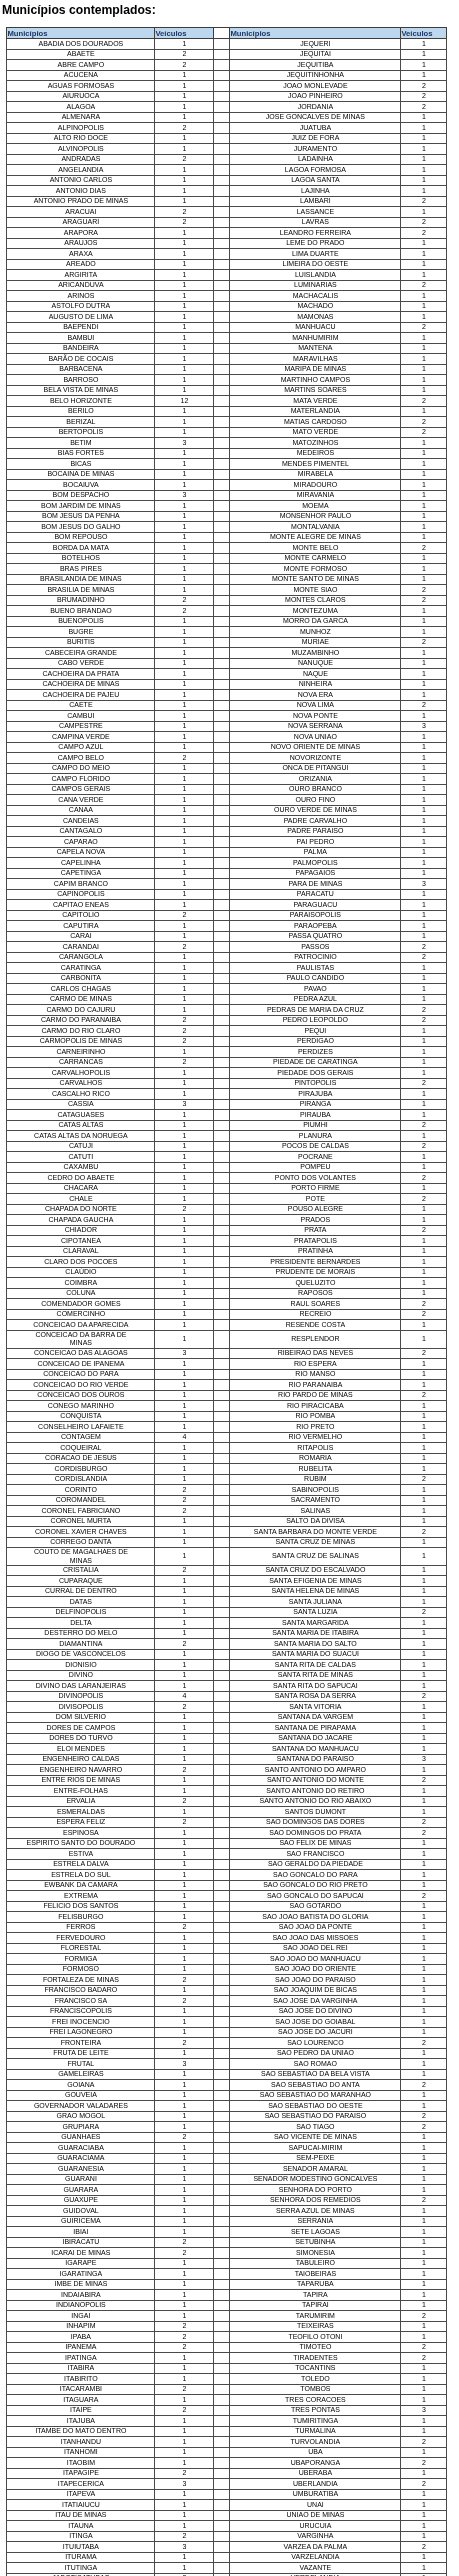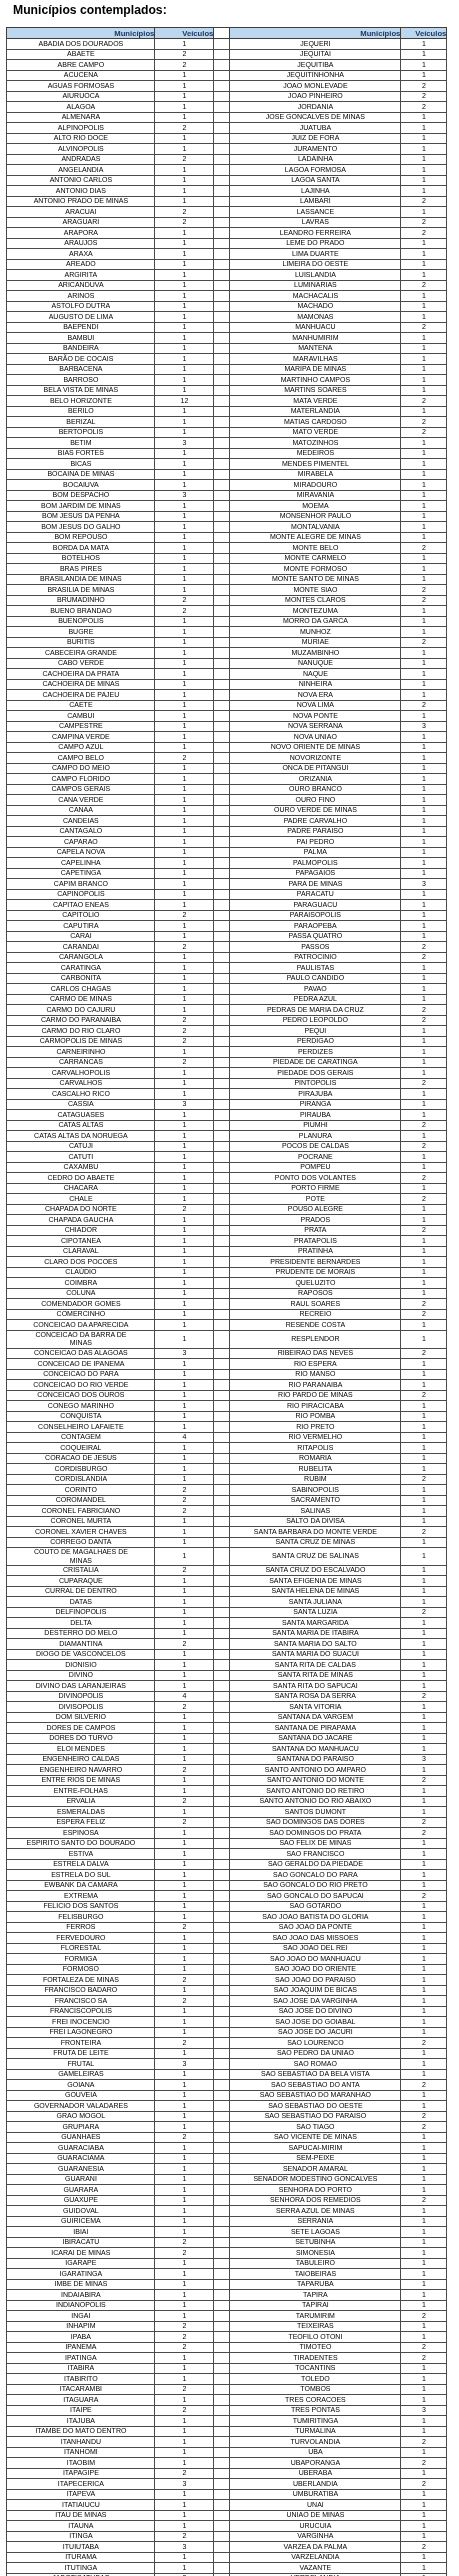--- a/index.html
+++ b/index.html
@@ -1,36 +1,36 @@
 <!DOCTYPE html>
 <html style="font-size:10.3px"><head>
 <meta charset="utf-8">
 <style>
   html,body{margin:0;padding:0;}
   body{
     width:459px;height:2576px;background:#ffffff;position:relative;
     font-family:"Liberation Sans", sans-serif;overflow:hidden;
   }
   .title{
-    position:absolute;left:13px;top:2.6px;margin:0;
+    position:absolute;left:2px;top:2.6px;margin:0;
     font-size:12.2px;font-weight:bold;color:#000000;letter-spacing:0;
   }
   table.muni{
     position:absolute;left:6.4px;top:27px;width:440px;
     border-collapse:collapse;table-layout:fixed;
     border:0.6px solid #3d3d3d;
   }
   col.c-name-l{width:148px;}
   col.c-num-l{width:59px;}
   col.c-gap{width:16px;}
   col.c-name-r{width:171px;}
   col.c-num-r{width:46px;}
   th{
     height:10.3px;background:#bdd7ee;color:#1f3864;
-    font-size:7.7px;font-weight:bold;text-align:right;vertical-align:middle;
+    font-size:7.7px;font-weight:bold;text-align:left;vertical-align:middle;
     border:0.6px solid #3d3d3d;padding:0;
   }
   th.gap{background:#ffffff;}
   td{
     height:9.5px;border:0.6px solid #4a4a4a;padding:0;
     font-size:7px;line-height:8.4px;color:#000000;
     text-align:center;vertical-align:middle;
     white-space:pre-line;overflow:hidden;
   }
 </style>

